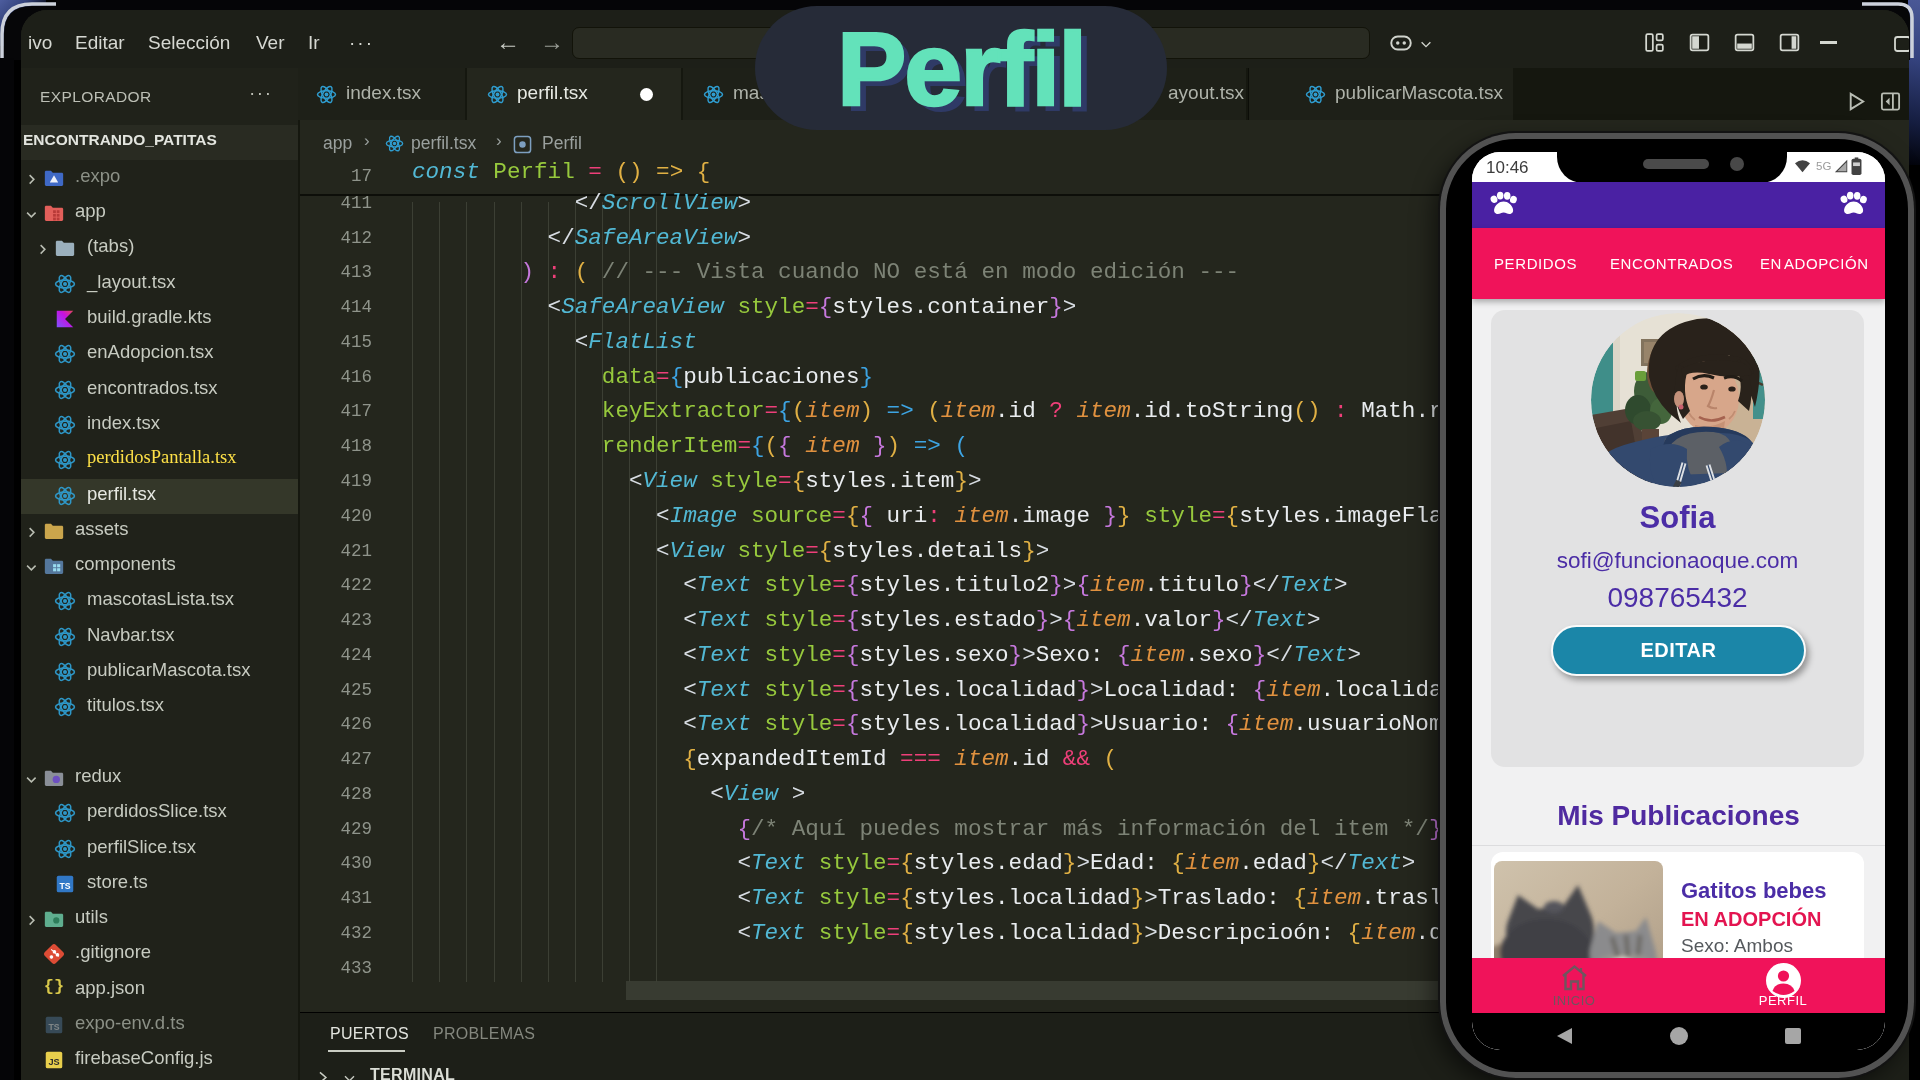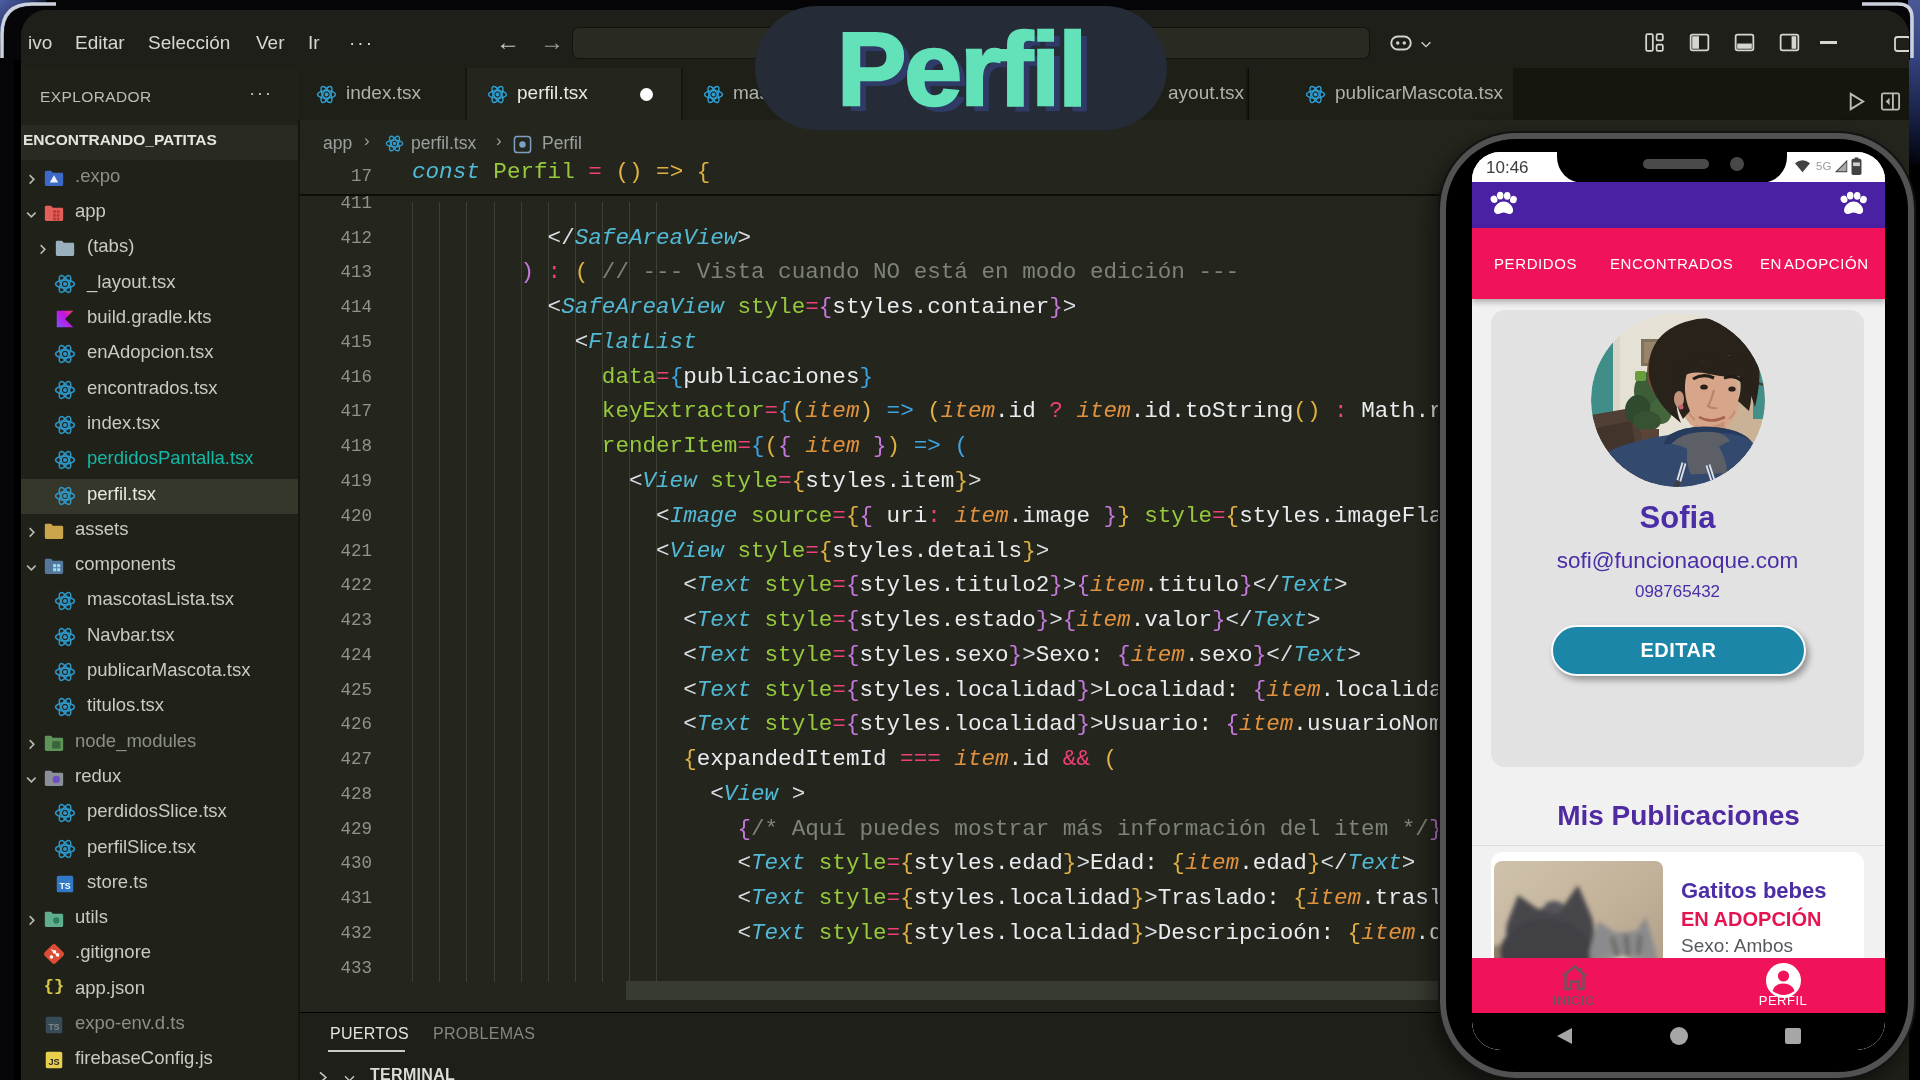--- a/index.html
+++ b/index.html
@@ -237,21 +237,21 @@
       </div>
 <div style="position:absolute;left:0;top:433.2px;width:277px;height:35.3px;">
         <svg style="position:absolute;left:33px;top:6px;opacity:0.95" width="22" height="22" viewBox="0 0 24 24">
           <g fill="none" stroke="#2f9dd0" stroke-width="1.7">
             <ellipse cx="12" cy="12" rx="10.3" ry="4.2"></ellipse>
             <ellipse cx="12" cy="12" rx="10.3" ry="4.2" transform="rotate(60 12 12)"></ellipse>
             <ellipse cx="12" cy="12" rx="10.3" ry="4.2" transform="rotate(120 12 12)"></ellipse>
           </g>
           <circle cx="12" cy="12" r="2.2" fill="#2f9dd0"></circle>
         </svg>
-        <span style="position:absolute;left:66px;top:4px;font-size:18.5px;color:#14b8a6;">perdidosPantalla.tsx</span>
+        <span style="position:absolute;left:66px;top:4px;font-size:18.5px;color:#fde047;font-family:Liberation Serif, serif;">perdidosPantalla.tsx</span>
       </div>
 <div style="position:absolute;left:0;top:468.5px;width:277px;height:35.3px;background:#343729;">
         <svg style="position:absolute;left:33px;top:6px;opacity:0.95" width="22" height="22" viewBox="0 0 24 24">
           <g fill="none" stroke="#2f9dd0" stroke-width="1.7">
             <ellipse cx="12" cy="12" rx="10.3" ry="4.2"></ellipse>
             <ellipse cx="12" cy="12" rx="10.3" ry="4.2" transform="rotate(60 12 12)"></ellipse>
             <ellipse cx="12" cy="12" rx="10.3" ry="4.2" transform="rotate(120 12 12)"></ellipse>
           </g>
           <circle cx="12" cy="12" r="2.2" fill="#2f9dd0"></circle>
         </svg>
@@ -317,30 +317,20 @@
 <div style="position:absolute;left:0;top:680.3px;width:277px;height:35.3px;">
         <svg style="position:absolute;left:33px;top:6px;opacity:0.95" width="22" height="22" viewBox="0 0 24 24">
           <g fill="none" stroke="#2f9dd0" stroke-width="1.7">
             <ellipse cx="12" cy="12" rx="10.3" ry="4.2"></ellipse>
             <ellipse cx="12" cy="12" rx="10.3" ry="4.2" transform="rotate(60 12 12)"></ellipse>
             <ellipse cx="12" cy="12" rx="10.3" ry="4.2" transform="rotate(120 12 12)"></ellipse>
           </g>
           <circle cx="12" cy="12" r="2.2" fill="#2f9dd0"></circle>
         </svg>
         <span style="position:absolute;left:66px;top:4px;font-size:18.5px;color:#c7cbc1;">titulos.tsx</span>
-      </div>
-<div style="position:absolute;left:0;top:715.6px;width:277px;height:35.3px;">
-        <svg style="position:absolute;left:1px;top:9px" width="17" height="17" viewBox="0 0 20 20">
-          <path d="M9 6l5 5-5 5" fill="none" stroke="#b9bdb2" stroke-width="1.8"></path>
-        </svg>
-        <svg style="position:absolute;left:22px;top:6px;opacity:0.9" width="22" height="22" viewBox="0 0 24 24">
-          <path d="M2 5.5c0-.8.7-1.5 1.5-1.5h5.2l2 2.3h9.8c.8 0 1.5.7 1.5 1.5v11.4c0 .8-.7 1.5-1.5 1.5h-17A1.5 1.5 0 0 1 2 19.2z" fill="#66a060"></path>
-          <rect x="10" y="10" width="9" height="8" fill="#3c6e3c"></rect>
-        </svg>
-        <span style="position:absolute;left:54px;top:4px;font-size:18.5px;color:#8b9086;">node_modules</span>
       </div>
 <div style="position:absolute;left:0;top:750.9px;width:277px;height:35.3px;">
         <svg style="position:absolute;left:1px;top:9px" width="17" height="17" viewBox="0 0 20 20">
           <path d="M6 9l5 5 5-5" fill="none" stroke="#b9bdb2" stroke-width="1.8"></path>
         </svg>
         <svg style="position:absolute;left:22px;top:6px;opacity:1.0" width="22" height="22" viewBox="0 0 24 24">
           <path d="M2 5.5c0-.8.7-1.5 1.5-1.5h5.2l2 2.3h9.8c.8 0 1.5.7 1.5 1.5v11.4c0 .8-.7 1.5-1.5 1.5h-17A1.5 1.5 0 0 1 2 19.2z" fill="#8a8f98"></path>
           <circle cx="14.5" cy="13.5" r="4" fill="#6d4fc1"></circle>
         </svg>
         <span style="position:absolute;left:54px;top:4px;font-size:18.5px;color:#c7cbc1;">redux</span>
@@ -440,20 +430,21 @@
       <div style="position:absolute;left:0.0px;top:192px;width:1px;height:780px;background:#3c3f34;"></div>
 <div style="position:absolute;left:27.2px;top:192px;width:1px;height:780px;background:#3c3f34;"></div>
 <div style="position:absolute;left:54.3px;top:192px;width:1px;height:780px;background:#3c3f34;"></div>
 <div style="position:absolute;left:81.5px;top:192px;width:1px;height:780px;background:#3c3f34;"></div>
 <div style="position:absolute;left:108.6px;top:192px;width:1px;height:780px;background:#3c3f34;"></div>
 <div style="position:absolute;left:135.8px;top:192px;width:1px;height:780px;background:#3c3f34;"></div>
 <div style="position:absolute;left:163.0px;top:192px;width:1px;height:780px;background:#3c3f34;"></div>
 <div style="position:absolute;left:190.1px;top:192px;width:1px;height:780px;background:#3c3f34;"></div>
 <div style="position:absolute;left:217.3px;top:192px;width:1px;height:780px;background:#3c3f34;"></div>
 <div style="position:absolute;left:244.4px;top:192px;width:1px;height:780px;background:#3c3f34;"></div>
+      <div style="position:absolute;left:0;top:175.8px;height:34.77px;line-height:34.77px;white-space:pre;"><span style="color:#d8dde3;">            &lt;/</span><span style="color:#52b8d4;font-style:italic;">ScrollView</span><span style="color:#d8dde3;">&gt;</span></div>
 <div style="position:absolute;left:0;top:210.6px;height:34.77px;line-height:34.77px;white-space:pre;"><span style="color:#d8dde3;">          &lt;/</span><span style="color:#52b8d4;font-style:italic;">SafeAreaView</span><span style="color:#d8dde3;">&gt;</span></div>
 <div style="position:absolute;left:0;top:245.3px;height:34.77px;line-height:34.77px;white-space:pre;"><span style="color:#c678dd;">        )</span><span style="color:#ee3f79;"> : </span><span style="color:#e0b044;">( </span><span style="color:#7d8376;">// --- Vista cuando NO está en modo edición ---</span></div>
 <div style="position:absolute;left:0;top:280.1px;height:34.77px;line-height:34.77px;white-space:pre;"><span style="color:#d8dde3;">          &lt;</span><span style="color:#52b8d4;font-style:italic;">SafeAreaView</span><span style="color:#97c93d;"> style</span><span style="color:#ee3f79;">=</span><span style="color:#c678dd;">{</span><span style="color:#e9ecef;">styles.container</span><span style="color:#c678dd;">}</span><span style="color:#d8dde3;">&gt;</span></div>
 <div style="position:absolute;left:0;top:314.9px;height:34.77px;line-height:34.77px;white-space:pre;"><span style="color:#d8dde3;">            &lt;</span><span style="color:#52b8d4;font-style:italic;">FlatList</span></div>
 <div style="position:absolute;left:0;top:349.7px;height:34.77px;line-height:34.77px;white-space:pre;"><span style="color:#97c93d;">              data</span><span style="color:#ee3f79;">=</span><span style="color:#3da4e3;">{</span><span style="color:#e9ecef;">publicaciones</span><span style="color:#3da4e3;">}</span></div>
 <div style="position:absolute;left:0;top:384.4px;height:34.77px;line-height:34.77px;white-space:pre;"><span style="color:#97c93d;">              keyExtractor</span><span style="color:#ee3f79;">=</span><span style="color:#3da4e3;">{</span><span style="color:#e0b044;">(</span><span style="color:#e0913f;font-style:italic;">item</span><span style="color:#e0b044;">)</span><span style="color:#3da4e3;"> =&gt; </span><span style="color:#e0b044;">(</span><span style="color:#e0913f;font-style:italic;">item</span><span style="color:#e9ecef;">.id</span><span style="color:#ee3f79;"> ? </span><span style="color:#e0913f;font-style:italic;">item</span><span style="color:#e9ecef;">.id.toString</span><span style="color:#e0b044;">()</span><span style="color:#ee3f79;"> : </span><span style="color:#e9ecef;">Math.ra</span></div>
 <div style="position:absolute;left:0;top:419.2px;height:34.77px;line-height:34.77px;white-space:pre;"><span style="color:#97c93d;">              renderItem</span><span style="color:#ee3f79;">=</span><span style="color:#3da4e3;">{</span><span style="color:#e0b044;">(</span><span style="color:#c678dd;">{</span><span style="color:#e0913f;font-style:italic;"> item</span><span style="color:#c678dd;"> }</span><span style="color:#e0b044;">)</span><span style="color:#3da4e3;"> =&gt; </span><span style="color:#3da4e3;">(</span></div>
 <div style="position:absolute;left:0;top:454.0px;height:34.77px;line-height:34.77px;white-space:pre;"><span style="color:#d8dde3;">                &lt;</span><span style="color:#52b8d4;font-style:italic;">View</span><span style="color:#97c93d;"> style</span><span style="color:#ee3f79;">=</span><span style="color:#e0b044;">{</span><span style="color:#e9ecef;">styles.item</span><span style="color:#e0b044;">}</span><span style="color:#d8dde3;">&gt;</span></div>
 <div style="position:absolute;left:0;top:488.7px;height:34.77px;line-height:34.77px;white-space:pre;"><span style="color:#d8dde3;">                  &lt;</span><span style="color:#52b8d4;font-style:italic;">Image</span><span style="color:#97c93d;"> source</span><span style="color:#ee3f79;">=</span><span style="color:#e0b044;">{</span><span style="color:#c678dd;">{</span><span style="color:#e9ecef;"> uri</span><span style="color:#ee3f79;">:</span><span style="color:#e0913f;font-style:italic;"> item</span><span style="color:#e9ecef;">.image</span><span style="color:#c678dd;"> }</span><span style="color:#e0b044;">}</span><span style="color:#97c93d;"> style</span><span style="color:#ee3f79;">=</span><span style="color:#e0b044;">{</span><span style="color:#e9ecef;">styles.imageFlat</span></div>
 <div style="position:absolute;left:0;top:523.5px;height:34.77px;line-height:34.77px;white-space:pre;"><span style="color:#d8dde3;">                  &lt;</span><span style="color:#52b8d4;font-style:italic;">View</span><span style="color:#97c93d;"> style</span><span style="color:#ee3f79;">=</span><span style="color:#e0b044;">{</span><span style="color:#e9ecef;">styles.details</span><span style="color:#e0b044;">}</span><span style="color:#d8dde3;">&gt;</span></div>
@@ -611,21 +602,21 @@
 <path d="M78 122 Q94 112 122 114 Q150 116 160 128 Q148 120 130 120 Q102 116 86 126 Q74 134 74 148 Q68 132 78 122 Z" fill="#263a5c"></path>
 <path d="M60 136 Q56 156 66 174 L106 174 Q94 156 96 136 Q80 126 60 136 Z" fill="#33496e"></path>
 <path d="M128 134 Q140 154 134 174 L174 174 L174 152 Q168 136 150 128 Q138 126 128 134 Z" fill="#33496e"></path>
 <path d="M93 150 L86 174 M117 152 L124 174" stroke="#dde0e4" stroke-width="5" fill="none"></path>
 <path d="M93 150 L86 174 M117 152 L124 174" stroke="#33496e" stroke-width="1.2" fill="none"></path>
 <path d="M88 168 L84 176 M120 170 L125 178" stroke="#3a3f45" stroke-width="6" fill="none"></path>
 </g>
       </svg></div>
   <div class="abs" style="left:19px;top:348px;width:373px;text-align:center;font-size:31px;font-weight:bold;color:#4b2da6;">Sofia</div>
   <div class="abs" style="left:19px;top:396px;width:373px;text-align:center;font-size:22.5px;color:#4b2da6;">sofi@funcionaoque.com</div>
-  <div class="abs" style="left:19px;top:430px;width:373px;text-align:center;font-size:17px;color:#4b2da6;">098765432</div>
+  <div class="abs" style="left:19px;top:430px;width:373px;text-align:center;font-size:28px;color:#4b2da6;">098765432</div>
   <div class="abs" style="left:79px;top:473px;width:255px;height:51px;border-radius:26px;background:#1b86a8;border:2.5px solid #fbfbfb;box-shadow:3px 4px 6px rgba(0,0,0,.35);line-height:46px;text-align:center;font-size:20px;font-weight:bold;color:#fff;letter-spacing:.5px;">EDITAR</div>
 
   <div class="abs" style="left:0;top:648px;width:413px;text-align:center;font-size:28px;font-weight:bold;color:#4f2aa0;">Mis Publicaciones</div>
   <div class="abs" style="left:0;top:693px;width:413px;height:1px;background:#dcdcde;"></div>
 
   <div class="abs" style="left:19px;top:700px;width:373px;height:160px;border-radius:12px;background:#fff;"></div>
   <div class="abs" style="left:22px;top:709px;width:169px;height:146px;border-radius:8px;overflow:hidden;"><svg width="169" height="146" viewBox="0 0 169 146">
 <defs>
           <filter id="cb" x="-20%" y="-20%" width="140%" height="140%">
             <feGaussianBlur stdDeviation="2.2"></feGaussianBlur>

